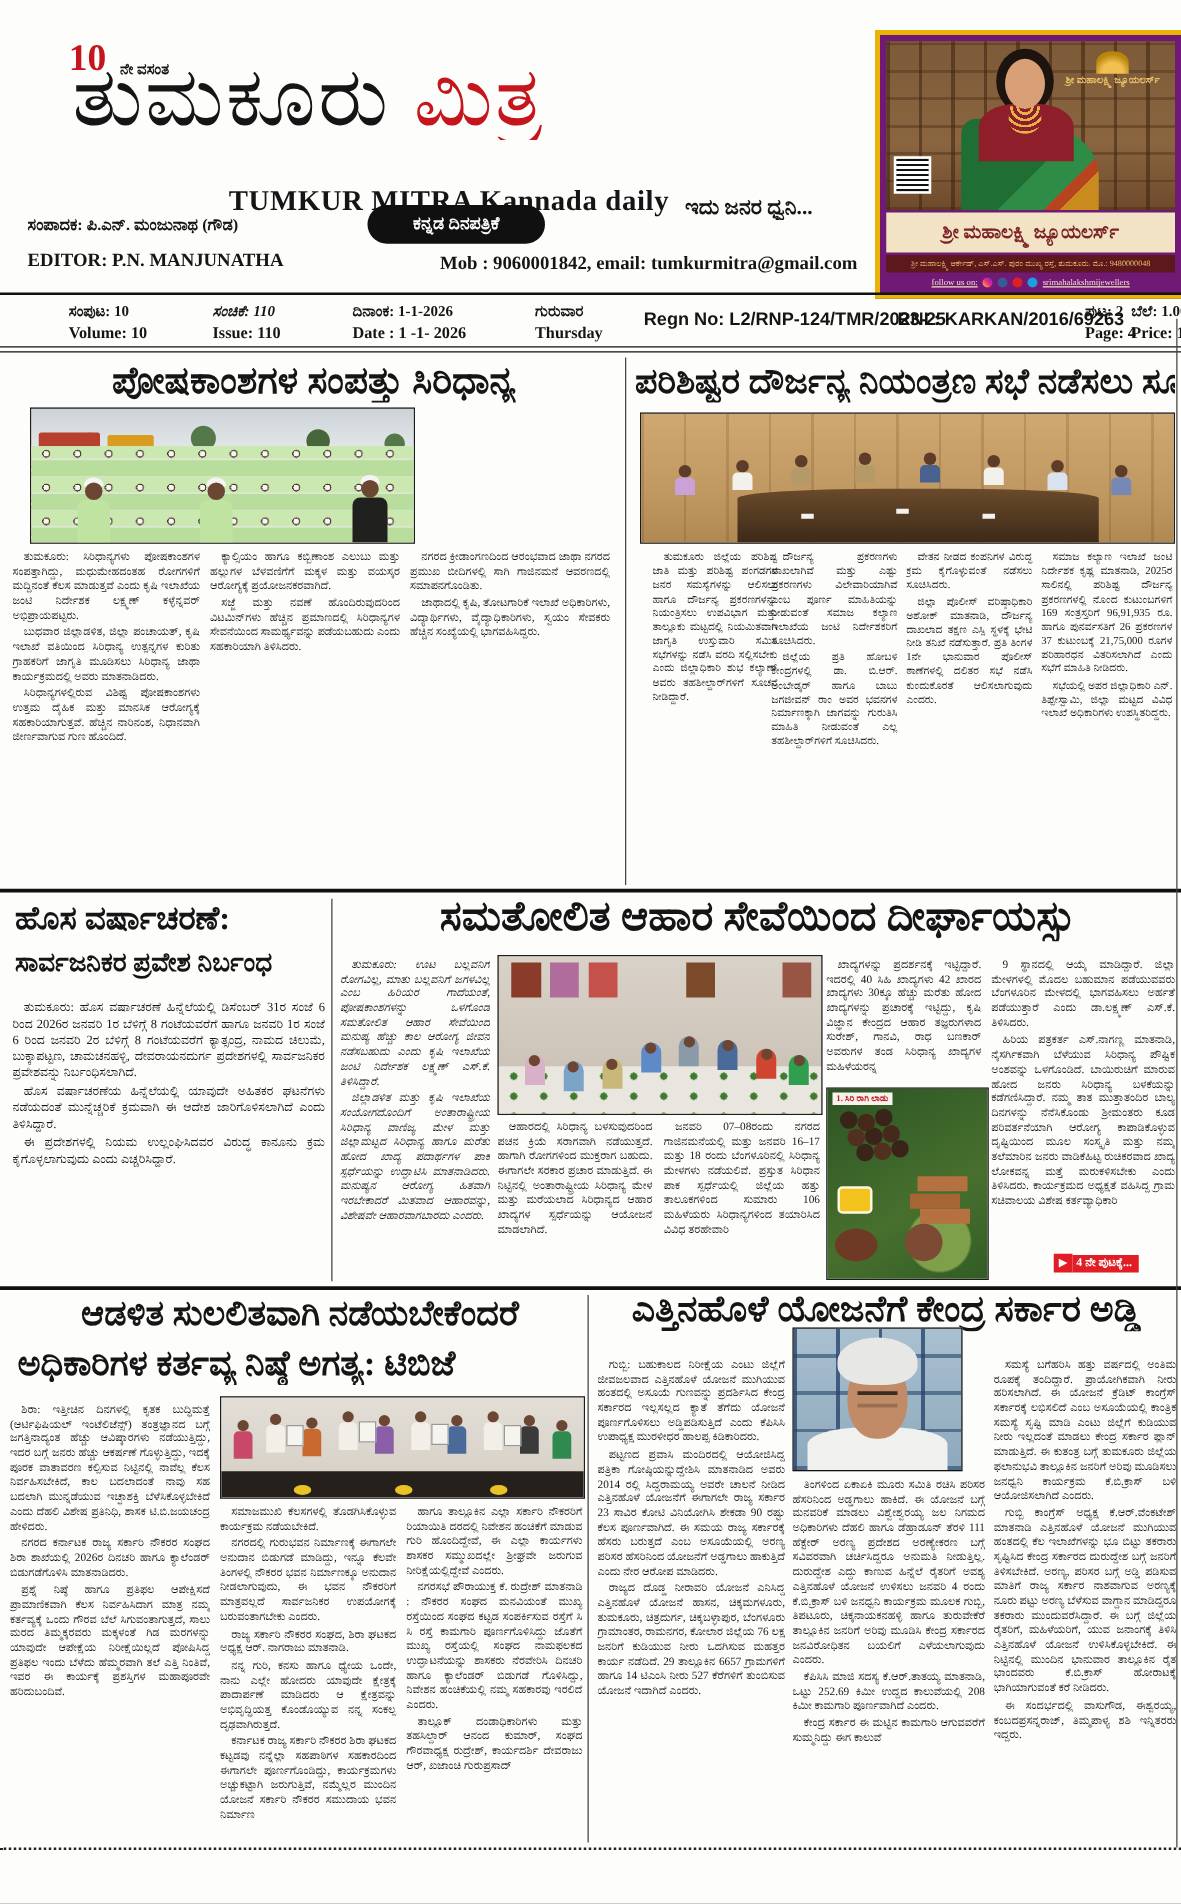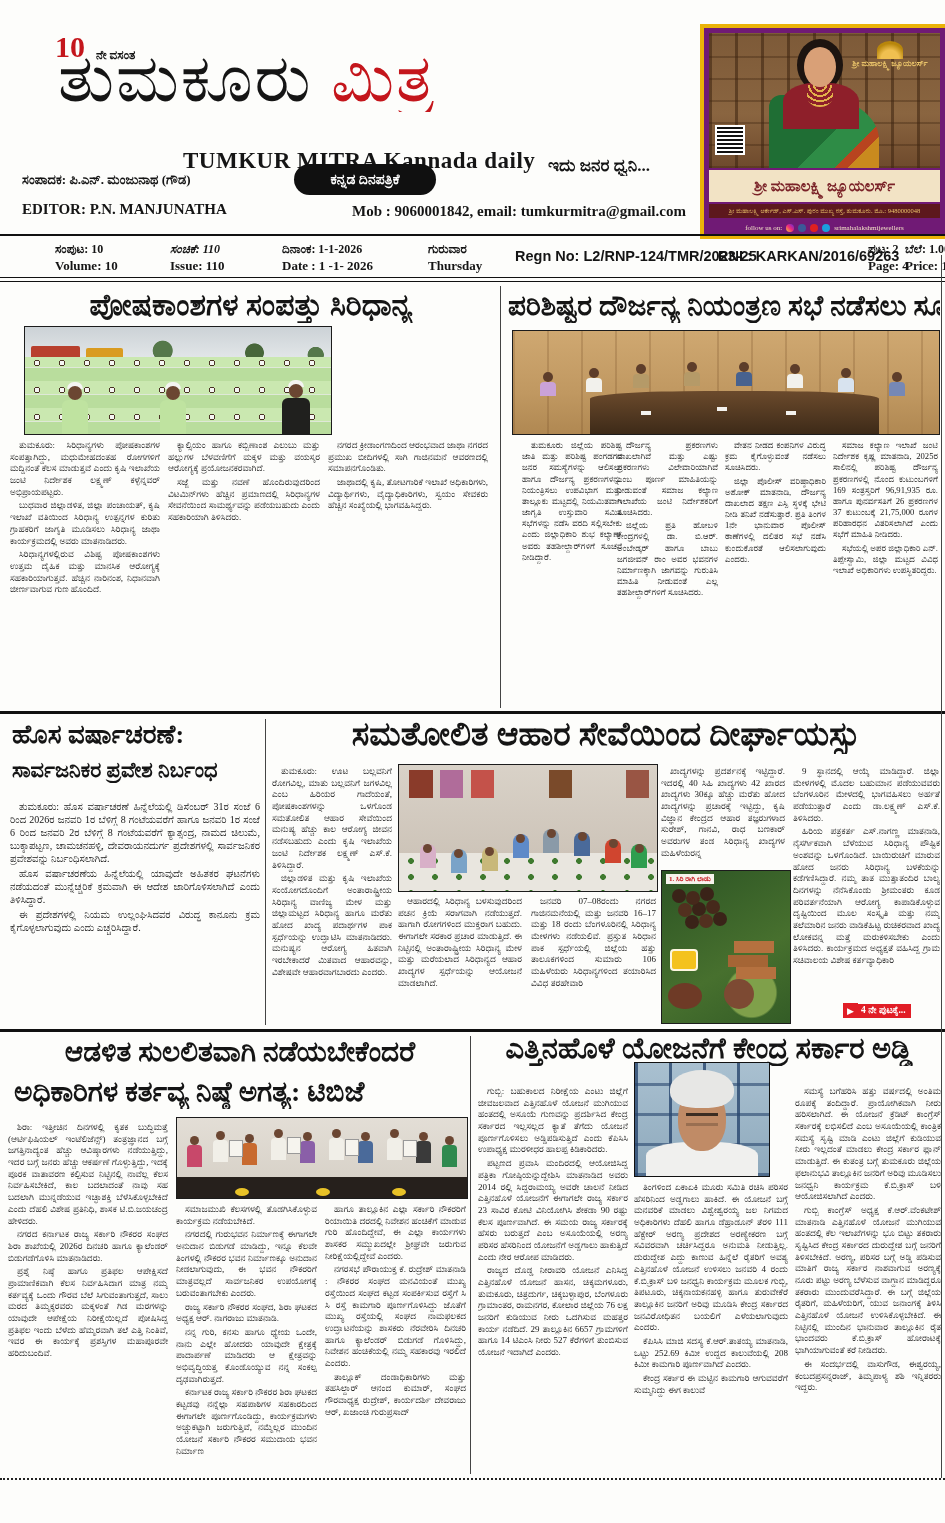--- a/index.html
+++ b/index.html
@@ -39,22 +39,22 @@
       repeating-linear-gradient(90deg,rgba(255,255,255,.7) 0 2px,transparent 2px 4px);border:2px solid #fff;}
   .ad-logo{position:absolute;right:8px;top:8px;width:84px;height:44px;text-align:center;}
   .ad-sun{width:26px;height:18px;margin:0 auto;border-radius:50% 50% 0 0;
           background:radial-gradient(circle at 50% 100%,#f0c050 0 40%,#b8860b 70%);}
   .ad-logo-txt{color:#e9c36a;font-size:8px;font-weight:bold;line-height:1.15;}
   .ad-band{position:absolute;left:5px;right:5px;top:142px;height:32px;background:#f2e3c5;
            display:flex;align-items:center;justify-content:center;}
   .ad-brand{color:#7a2228;font-size:15px;font-weight:bold;white-space:nowrap;}
   .ad-addr{position:absolute;left:5px;right:5px;top:176px;height:14px;background:#5d181d;
            color:#e9c36a;font-size:6.5px;display:flex;align-items:center;justify-content:center;white-space:nowrap;}
-  .ad-foot{position:absolute;left:5px;right:5px;top:192px;height:12px;display:flex;align-items:flex-end;
-           justify-content:center;gap:4px;color:#f2e3c5;font-size:7px;}
+  .ad-foot{position:absolute;left:5px;right:5px;top:192px;height:12px;display:flex;align-items:center;
+           justify-content:center;gap:4px;color:#f2e3c5;font-size:7px;text-decoration:underline;}
   .soc{width:8px;height:8px;border-radius:50%;display:inline-block;}
   
   .rule{background:#111;}
   .ib{font-size:12px;font-weight:bold;white-space:nowrap;}
   .ib2{font-size:13px;font-weight:bold;white-space:nowrap;}
   .ibm{font-size:14.5px;font-weight:bold;white-space:nowrap;font-family:"Liberation Sans","DejaVu Sans",sans-serif;}
   
   .hl{font-weight:bold;white-space:nowrap;overflow:hidden;transform-origin:left center;}
   .col{overflow:hidden;font-size:9px;line-height:1.3;}
   .bp{margin:0 0 2px 0;text-indent:9px;text-align:justify;}
@@ -314,21 +314,21 @@
   <div class="abs col" style="left:10px;top:800px;width:250px;height:226px;font-size:10px;">
       <p class="bp">ತುಮಕೂರು: ಹೊಸ ವರ್ಷಾಚರಣೆ ಹಿನ್ನೆಲೆಯಲ್ಲಿ ಡಿಸೆಂಬರ್ 31ರ ಸಂಜೆ 6 ರಿಂದ 2026ರ ಜನವರಿ 1ರ ಬೆಳಿಗ್ಗೆ 8 ಗಂಟೆಯವರೆಗೆ ಹಾಗೂ ಜನವರಿ 1ರ ಸಂಜೆ 6 ರಿಂದ ಜನವರಿ 2ರ ಬೆಳಿಗ್ಗೆ 8 ಗಂಟೆಯವರೆಗೆ ಕ್ಯಾತ್ಸಂದ್ರ, ನಾಮದ ಚಿಲುಮೆ, ಬುಕ್ಕಾಪಟ್ಟಣ, ಚಾಮಚನಹಳ್ಳಿ, ದೇವರಾಯನದುರ್ಗ ಪ್ರದೇಶಗಳಲ್ಲಿ ಸಾರ್ವಜನಿಕರ ಪ್ರವೇಶವನ್ನು ನಿರ್ಬಂಧಿಸಲಾಗಿದೆ.</p>
       <p class="bp">ಹೊಸ ವರ್ಷಾಚರಣೆಯ ಹಿನ್ನೆಲೆಯಲ್ಲಿ ಯಾವುದೇ ಅಹಿತಕರ ಘಟನೆಗಳು ನಡೆಯದಂತೆ ಮುನ್ನೆಚ್ಚರಿಕೆ ಕ್ರಮವಾಗಿ ಈ ಆದೇಶ ಜಾರಿಗೊಳಿಸಲಾಗಿದೆ ಎಂದು ತಿಳಿಸಿದ್ದಾರೆ.</p>
       <p class="bp">ಈ ಪ್ರದೇಶಗಳಲ್ಲಿ ನಿಯಮ ಉಲ್ಲಂಘಿಸಿದವರ ವಿರುದ್ಧ ಕಾನೂನು ಕ್ರಮ ಕೈಗೊಳ್ಳಲಾಗುವುದು ಎಂದು ಎಚ್ಚರಿಸಿದ್ದಾರೆ.</p>
     </div>
 
   <div class="abs vdiv" style="left:265px;top:719px;height:306px;"></div>
 
   <div class="abs hl center" style="left:272px;top:716px;width:668px;font-size:33px;">ಸಮತೋಲಿತ ಆಹಾರ ಸೇವೆಯಿಂದ ದೀರ್ಘಾಯಸ್ಸು</div>
 
-  <div class="abs col" style="left:272px;top:766px;width:120px;height:260px;">
+  <div class="abs col" style="left:272px;top:766px;width:120px;height:260px;font-style:italic;">
       <p class="bp">ತುಮಕೂರು: ಊಟ ಬಲ್ಲವನಿಗೆ ರೋಗವಿಲ್ಲ, ಮಾತು ಬಲ್ಲವನಿಗೆ ಜಗಳವಿಲ್ಲ ಎಂಬ ಹಿರಿಯರ ಗಾದೆಯಂತೆ, ಪೋಷಕಾಂಶಗಳನ್ನು ಒಳಗೊಂಡ ಸಮತೋಲಿತ ಆಹಾರ ಸೇವೆಯಿಂದ ಮನುಷ್ಯ ಹೆಚ್ಚು ಕಾಲ ಆರೋಗ್ಯ ಜೀವನ ನಡೆಸಬಹುದು ಎಂದು ಕೃಷಿ ಇಲಾಖೆಯ ಜಂಟಿ ನಿರ್ದೇಶಕ ಲಕ್ಷ್ಮಣ್ ಎಸ್.ಕೆ. ತಿಳಿಸಿದ್ದಾರೆ.</p>
       <p class="bp">ಜಿಲ್ಲಾಡಳಿತ ಮತ್ತು ಕೃಷಿ ಇಲಾಖೆಯ ಸಂಯೋಗದೊಂದಿಗೆ ಅಂತಾರಾಷ್ಟ್ರೀಯ ಸಿರಿಧಾನ್ಯ ವಾಣಿಜ್ಯ ಮೇಳ ಮತ್ತು ಜಿಲ್ಲಾಮಟ್ಟದ ಸಿರಿಧಾನ್ಯ ಹಾಗೂ ಮರೆತು ಹೋದ ಖಾದ್ಯ ಪದಾರ್ಥಗಳ ಪಾಕ ಸ್ಪರ್ಧೆಯನ್ನು ಉದ್ಘಾಟಿಸಿ ಮಾತನಾಡಿದರು. ಮನುಷ್ಯನ ಆರೋಗ್ಯ ಹಿತವಾಗಿ ಇರಬೇಕಾದರೆ ಮಿತವಾದ ಆಹಾರವನ್ನು, ವಿಶೇಷವೇ ಆಹಾರವಾಗಬಾರದು ಎಂದರು.</p>
     </div>
 
   <div class="abs photo" style="left:398px;top:764px;width:258px;height:126px;">
     <div class="ev-wall"></div>
     <div class="ev-art" style="left:4%;background:#8a3b2a;"></div>
     <div class="ev-art" style="left:16%;background:#b06c9a;"></div>
     <div class="ev-art" style="left:28%;background:#c4524a;"></div>
     <div class="ev-art" style="left:58%;background:#7a4a2a;"></div>

